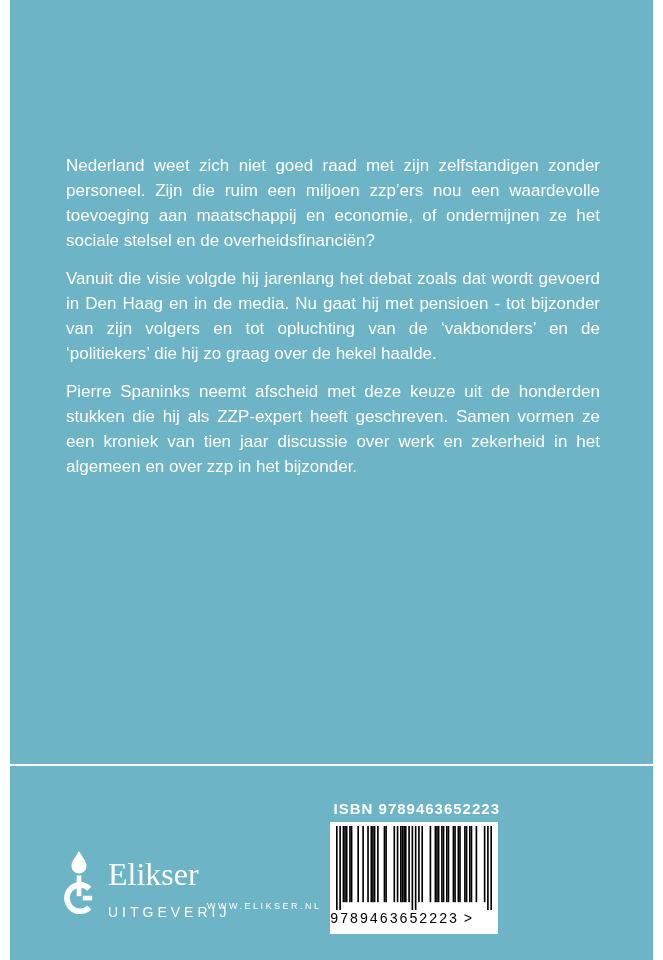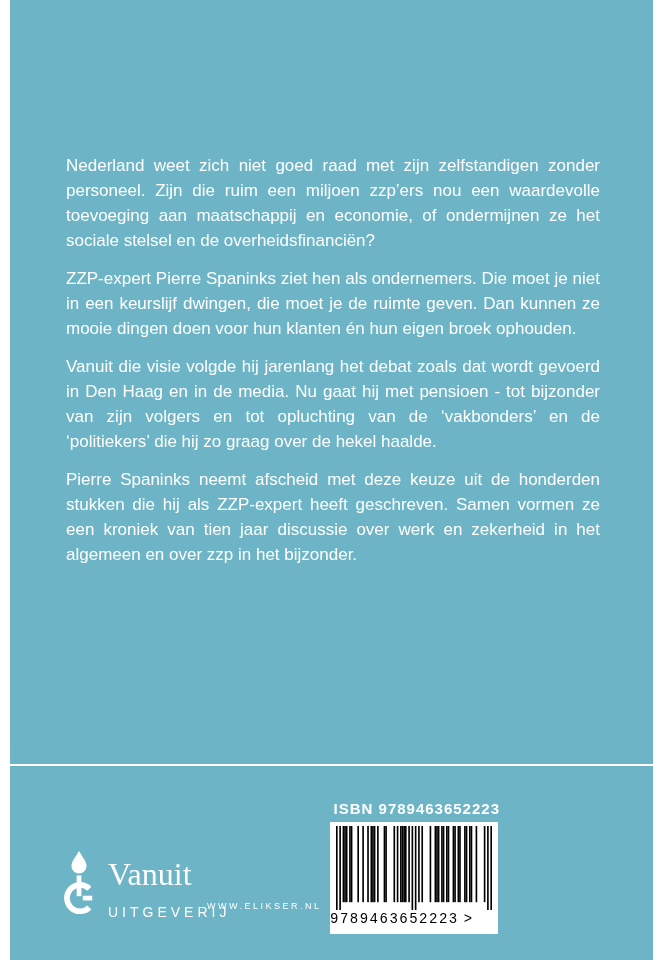--- a/index.html
+++ b/index.html
@@ -126,21 +126,20 @@
   }
 </style>
 </head>
 <body>
 
 <div class="cover">
   <div class="teal-panel"></div>
 
   <div class="blurb">
     <p>Nederland weet zich niet goed raad met zijn zelfstandigen zonder personeel. Zijn die ruim een miljoen zzp’ers nou een waardevolle toevoeging aan maatschappij en economie, of ondermijnen ze het sociale stelsel en de overheidsfinanciën?</p>
-    <p>ZZP-expert Pierre Spaninks ziet hen als ondernemers. Die moet je niet in een keurslijf dwingen, die moet je de ruimte geven. Dan kunnen ze mooie dingen doen voor hun klanten én hun eigen broek ophouden.</p>
     <p>Vanuit die visie volgde hij jarenlang het debat zoals dat wordt gevoerd in Den Haag en in de media. Nu gaat hij met pensioen - tot bijzonder van zijn volgers en tot opluchting van de ‘vakbonders’ en de ‘politiekers’ die hij zo graag over de hekel haalde.</p>
     <p>Pierre Spaninks neemt afscheid met deze keuze uit de honderden stukken die hij als ZZP-expert heeft geschreven. Samen vormen ze een kroniek van tien jaar discussie over werk en zekerheid in het algemeen en over zzp in het bijzonder.</p>
   </div>
 
   <div class="divider"></div>
 
   <div class="isbn-label">ISBN 9789463652223</div>
 
   <div class="barcode-box">
     <svg id="barcode-svg" class="barcode-bars" preserveAspectRatio="none" viewBox="0 0 161.50 86">
@@ -199,19 +198,19 @@
   </div>
 
   <div class="publisher">
     <svg class="logo-icon" viewBox="0 0 44 70" aria-hidden="true">
       <path d="M22 1 C18 8 14 12 14 17 a8 8 0 0 0 16 0 C30 12 26 8 22 1 Z" fill="#ffffff"></path>
       <rect x="19.5" y="27" width="5" height="22" fill="#ffffff"></rect>
       <path d="M33 41 A14 14 0 1 0 33 61" fill="none" stroke="#ffffff" stroke-width="6"></path>
       <rect x="26" y="48.5" width="10" height="5" fill="#ffffff"></rect>
     </svg>
     <div class="pub-text">
-      <div class="pub-name">Vanuit</div>
+      <div class="pub-name">Elikser</div>
       <div class="pub-type">UITGEVERIJ</div>
     </div>
   </div>
 
   <div class="pub-site">WWW.ELIKSER.NL</div>
 </div>
 
 </body></html>

